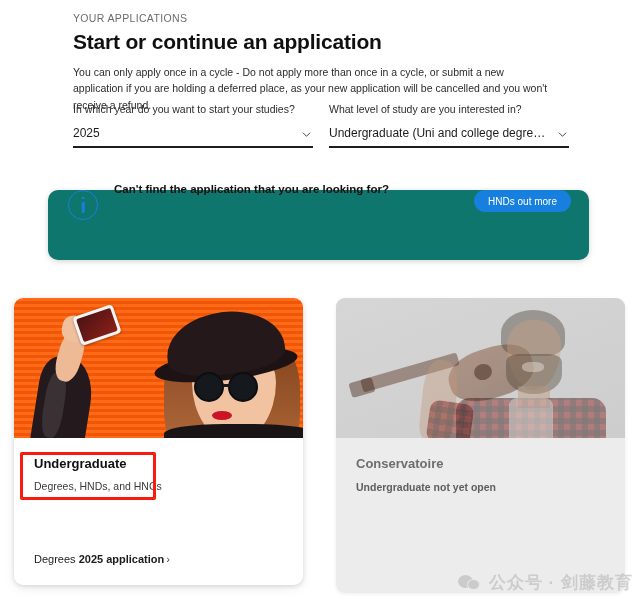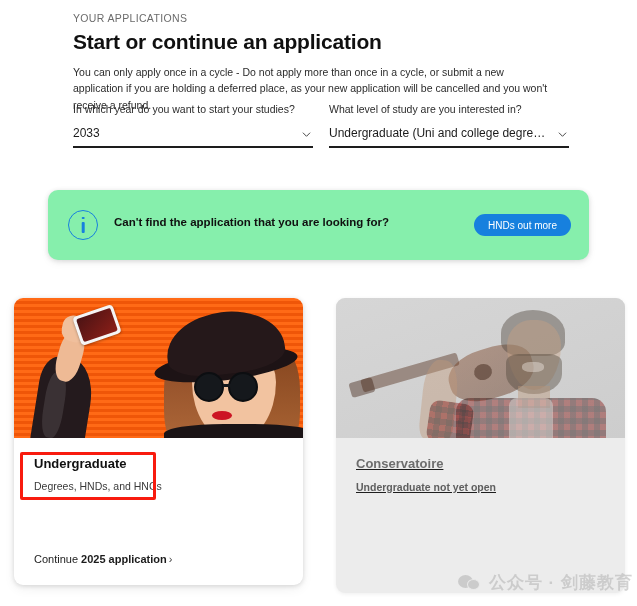--- a/index.html
+++ b/index.html
@@ -88,25 +88,25 @@
   }
   .chevron svg { display: block; }
 
   
   .info-banner {
     position: absolute;
     left: 48px;
     top: 190px;
     width: 541px;
     height: 70px;
-    background: #86efac;
+    background: #0f766e;
     border-radius: 10px;
     box-shadow: 0 1px 5px rgba(0,0,0,0.13), 0 3px 10px rgba(0,0,0,0.05);
     display: flex;
-    align-items: center;
+    align-items: flex-start;
     padding: 0 18px 0 20px;
   }
   .info-icon {
     width: 30px;
     height: 30px;
     flex: 0 0 30px;
     border: 1.6px solid #1780de;
     border-radius: 50%;
     position: relative;
     margin-right: 16px;
@@ -166,21 +166,20 @@
     left: 14px;
     height: 287px;
     background: #ffffff;
     box-shadow: 0 1px 5px rgba(0,0,0,0.14), 0 4px 12px rgba(0,0,0,0.06);
   }
   .card-conservatoire {
     left: 336px;
     height: 295px;
     background: #ececec;
     box-shadow: 0 1px 4px rgba(0,0,0,0.07);
-    text-decoration: underline;
   }
 
   .card-media {
     height: 140px;
     width: 100%;
     position: relative;
     overflow: hidden;
   }
 
   
@@ -518,21 +517,21 @@
   <p class="eyebrow">YOUR APPLICATIONS</p>
   <h1 class="page-title">Start or continue an application</h1>
   <p class="page-desc">You can only apply once in a cycle - Do not apply more than once in a cycle, or submit a new application if you are holding a deferred place, as your new application will be cancelled and you won't receive a refund.</p>
 </div>
 
 <div class="form-row">
 
   <div class="field">
     <label class="field-label">In which year do you want to start your studies?</label>
     <div class="select-wrap">
-      <span class="select-value">2033</span>
+      <span class="select-value">2025</span>
       <span class="chevron">
         <svg viewBox="0 0 10 10" width="9" height="9">
             <path d="M1 3 L5 7 L9 3" fill="none" stroke="#333" stroke-width="1"></path>
           </svg>
       </span>
     </div>
   </div>
 
   <div class="field">
     <label class="field-label">What level of study are you interested in?</label>
@@ -573,21 +572,21 @@
       <div class="ug-glass-r"></div>
       <div class="ug-bridge"></div>
       <div class="ug-lips"></div>
       <div class="ug-neck"></div>
       <div class="ug-shoulder"></div>
     </div>
   </div>
   <div class="card-body">
     <h2 class="card-title">Undergraduate</h2>
     <p class="card-sub">Degrees, HNDs, and HNCs</p>
-    <a class="card-link"><span>Continue </span><b>2025 application</b><span class="arrow">›</span></a>
+    <a class="card-link"><span>Degrees </span><b>2025 application</b><span class="arrow">›</span></a>
   </div>
 </div>
 
 <div class="card card-conservatoire">
   <div class="card-media">
     <div class="photo-cons">
       <div class="cn-guitar-neck"></div>
       <div class="cn-guitar-head"></div>
       <div class="cn-guitar-body"></div>
       <div class="cn-guitar-hole"></div>

